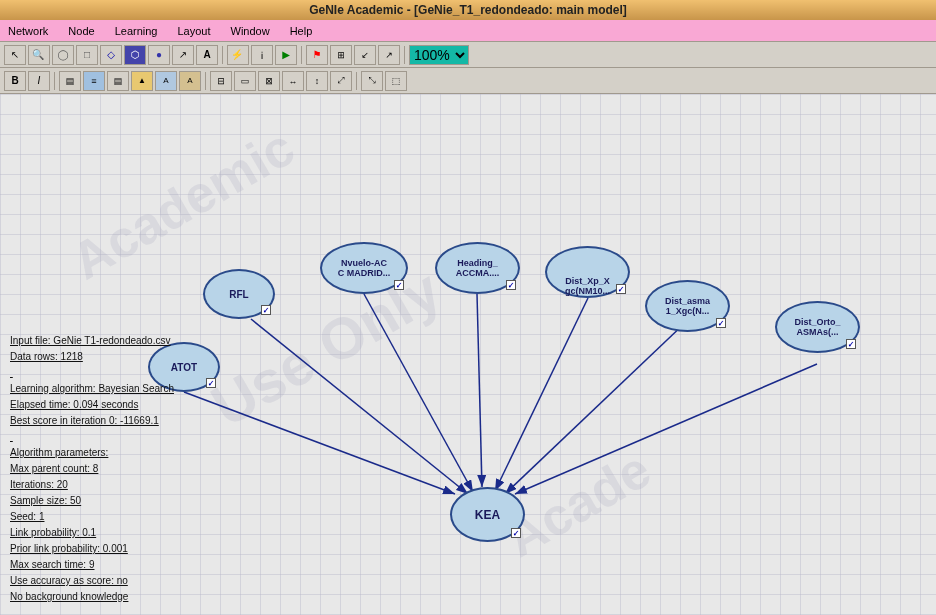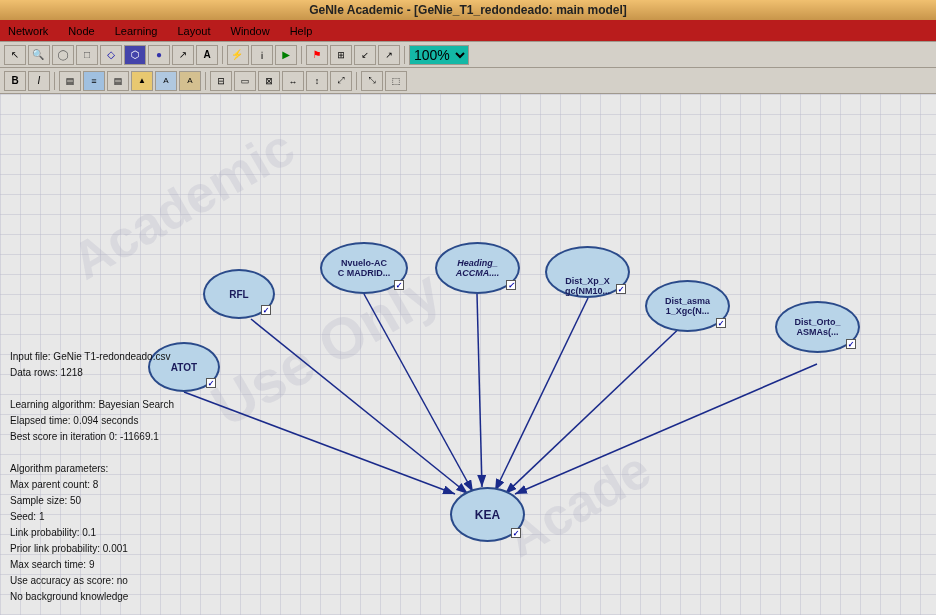--- a/index.html
+++ b/index.html
@@ -10,21 +10,21 @@
       text-align: center;
       font-size: 12px;
       font-weight: bold;
       padding: 3px 16px;
       color: #222;
       height: 20px;
       line-height: 14px;
     }
 
     #menu-bar {
-      background: #b91c1c;
+      background: #f9a8d4;
       display: flex;
       align-items: center;
       height: 22px;
       padding: 0 4px;
       gap: 12px;
       border-bottom: 1px solid #a0998e;
     }
 
     .menu-item {
       font-size: 11px;
@@ -140,20 +140,21 @@
       color: #00a;
     }
 
     #info-panel {
       position: absolute;
       bottom: 10px;
       left: 10px;
       font-size: 10px;
       color: #111;
       line-height: 1.6;
+      text-decoration: underline;
     }
 
     svg.arrows {
       position: absolute;
       top: 0;
       left: 0;
       width: 100%;
       height: 100%;
       pointer-events: none;
     }
@@ -256,21 +257,21 @@
     <div class="node" style="left:203px;top:175px;width:72px;height:50px;align-items:center;">
       <span>RFL</span>
       <div class="node-checkbox">✓</div>
     </div>
 
     <div class="node" style="left:320px;top:148px;width:88px;height:52px;font-size:9px;">
       <span>Nvuelo-AC<br>C MADRID...</span>
       <div class="node-checkbox">✓</div>
     </div>
 
-    <div class="node" style="left:435px;top:148px;width:85px;height:52px;font-size:9px;font-style:italic;">
+    <div class="node" style="left:435px;top:148px;width:85px;height:52px;font-size:9px;">
       <span>Heading_<br>ACCMA....</span>
       <div class="node-checkbox">✓</div>
     </div>
 
     <div class="node" style="left:545px;top:152px;width:85px;height:52px;font-size:9px;justify-content:flex-end;">
       <span>Dist_Xp_X<br>gc(NM10...</span>
       <div class="node-checkbox">✓</div>
     </div>
 
     <div class="node" style="left:645px;top:186px;width:85px;height:52px;font-size:9px;">
@@ -296,20 +297,21 @@
     <div id="info-panel">
       <div>Input file: GeNie T1-redondeado.csv</div>
       <div>Data rows: 1218</div>
       <div>&nbsp;</div>
       <div>Learning algorithm: Bayesian Search</div>
       <div>Elapsed time: 0.094 seconds</div>
       <div>Best score in iteration 0: -11669.1</div>
       <div>&nbsp;</div>
       <div>Algorithm parameters:</div>
       <div>Max parent count: 8</div>
+      <div>Iterations: 20</div>
       <div>Sample size: 50</div>
       <div>Seed: 1</div>
       <div>Link probability: 0.1</div>
       <div>Prior link probability: 0.001</div>
       <div>Max search time: 9</div>
       <div>Use accuracy as score: no</div>
       <div>No background knowledge</div>
     </div>
 
   </div>

